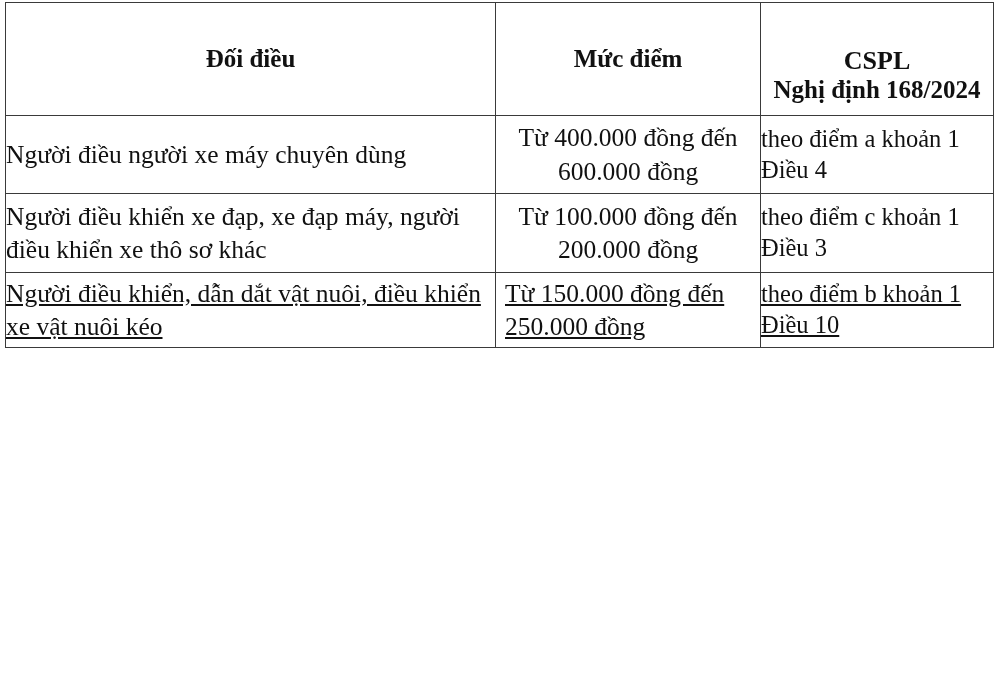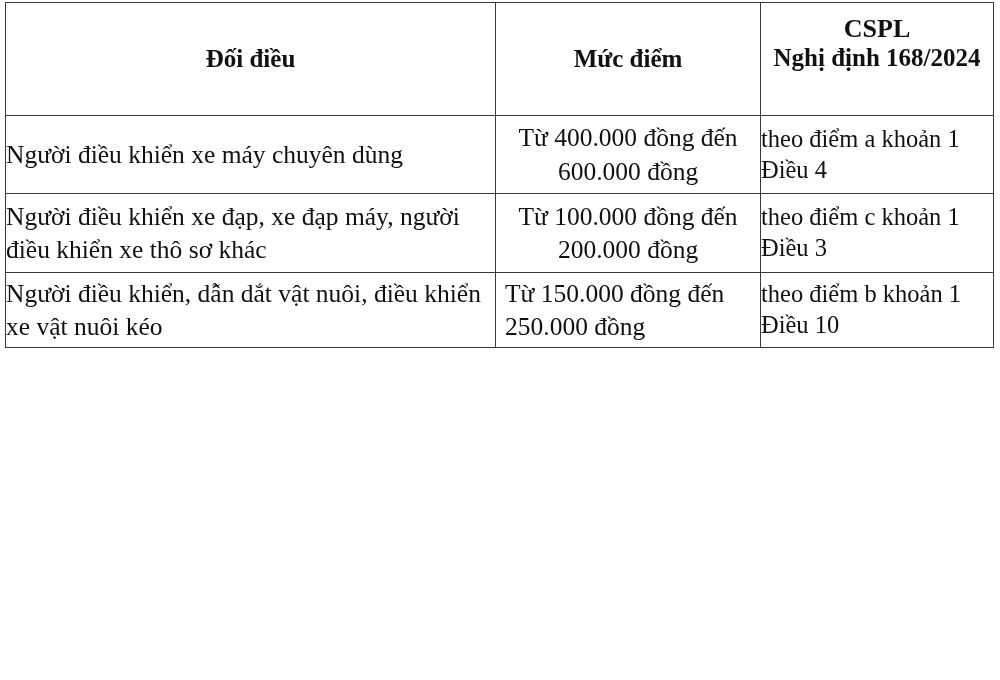--- a/index.html
+++ b/index.html
@@ -58,21 +58,21 @@
   .hdr-inner {
     padding: 0 10px;
   }
   .hdr-cell.basis {
     padding-top: 2px;
     padding-bottom: 2px;
   }
   .basis-stack {
     display: flex;
     flex-direction: column;
-    justify-content: flex-start;
+    justify-content: flex-end;
     height: 100px;
     padding: 2px 6px 4px 6px;
     box-sizing: border-box;
   }
   .basis-title {
     font-weight: bold;
     font-size: 26px;
     line-height: 1.1;
     text-align: center;
     padding-top: 4px;
@@ -109,21 +109,21 @@
     text-align: left;
     padding: 6px 8px 6px 9px;
   }
 
   
   tr.row-0 td { height: 133px; }
   tr.row-1 td { height: 113px; }
   tr.row-2 td { height: 77px;  }
   tr.row-3 td { height: 78px;  }
   tr.row-4 td { height: 80px;  }
-  tr.row-5 td { height: 74px;  }
+  tr.row-5 td { height: 74px; text-decoration: underline;  }
 </style>
 </head>
 <body>
 
 <div class="sheet">
 
   <table class="fine-table">
     <colgroup>
       <col class="c-subject">
       <col class="c-fine">
@@ -145,21 +145,21 @@
           </div>
         </th>
       </tr>
     </thead>
 
     <tbody>
 
 
 
       <tr class="row-2">
-        <td class="cell-subject">Người điều khiển xe máy chuyên dùng</td>
+        <td class="cell-subject">Người điều người xe máy chuyên dùng</td>
         <td class="cell-fine">Từ 400.000 đồng đến 600.000 đồng</td>
         <td class="cell-basis">theo điểm a khoản 1 Điều 4</td>
       </tr>
 
       <tr class="row-3">
         <td class="cell-subject">Người điều khiển xe đạp, xe đạp máy, người điều khiển xe thô sơ khác</td>
         <td class="cell-fine">Từ 100.000 đồng đến 200.000 đồng</td>
         <td class="cell-basis">theo điểm c khoản 1 Điều 3</td>
       </tr>
 

